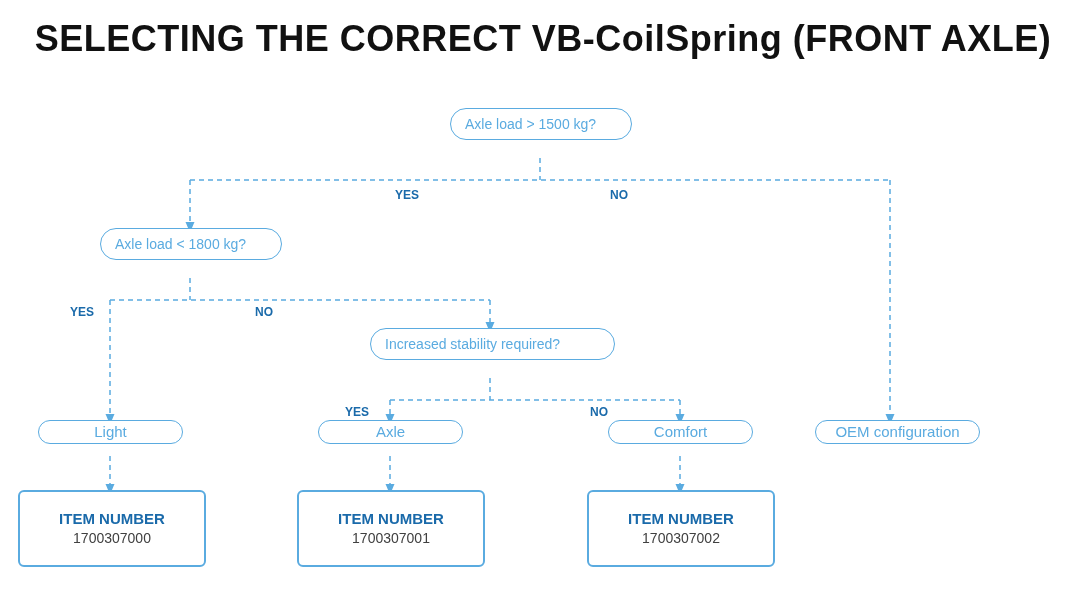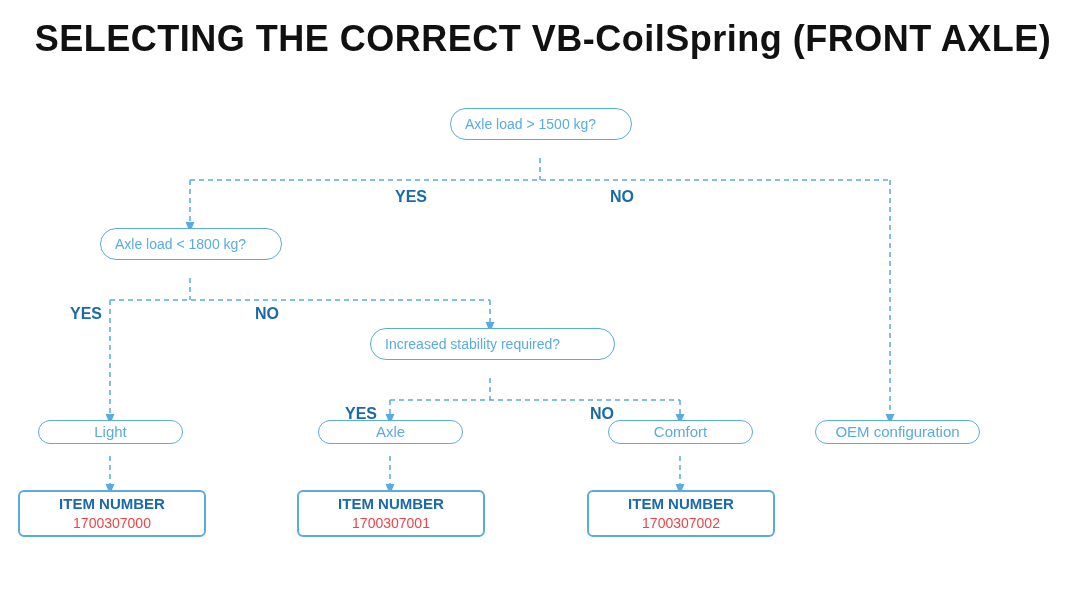--- a/index.html
+++ b/index.html
@@ -63,41 +63,41 @@
       line-height: 1.3;
     }
 
     
     .item-box {
       position: absolute;
       border: 2px solid #5aabe0;
       border-radius: 6px;
       background: #ffffff;
       text-align: center;
-      padding: 1px 10px;
+      padding: 16px 10px;
       line-height: 1.4;
     }
 
     .item-box .item-label {
       font-size: 15px;
       font-weight: 900;
       color: #1a6aaa;
       display: block;
     }
 
     .item-box .item-number {
       font-size: 14px;
-      color: #ef4444;
+      color: #404040;
       display: block;
     }
 
     
     .yn-label {
       position: absolute;
-      font-size: 16px;
+      font-size: 12px;
       font-weight: 700;
       color: #1a6aaa;
     }
   </style>
 </head>
 <body>
 
 <div class="page-title">SELECTING THE CORRECT VB-CoilSpring (FRONT AXLE)</div>
 
 <div class="diagram-area">

